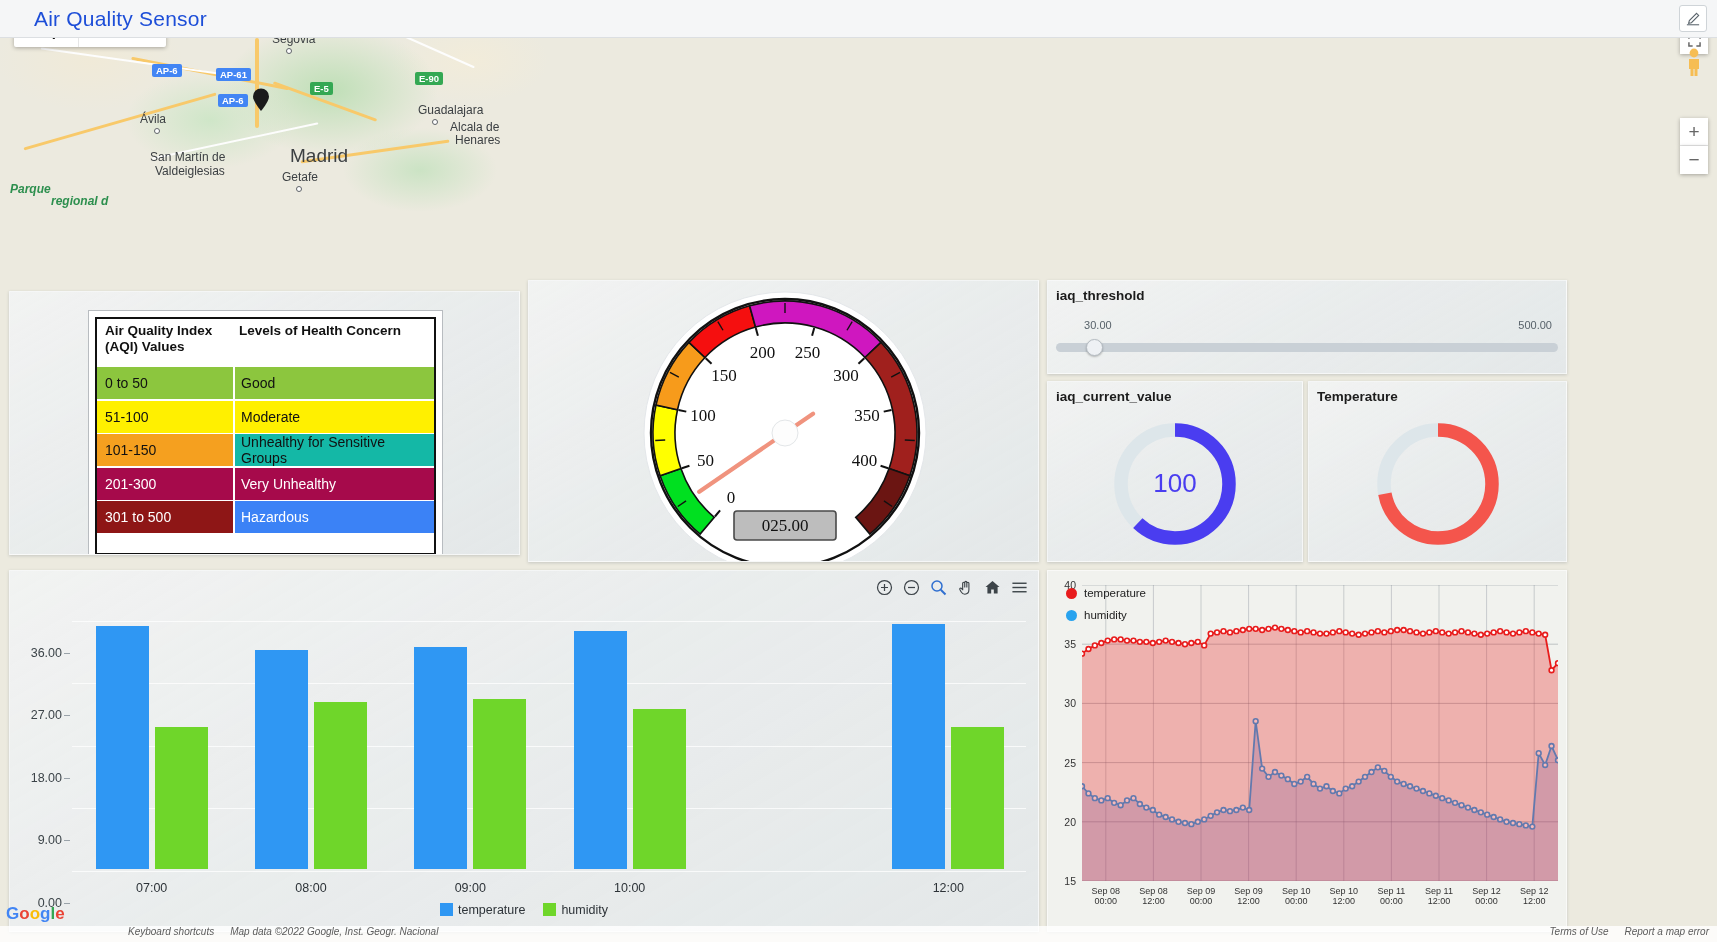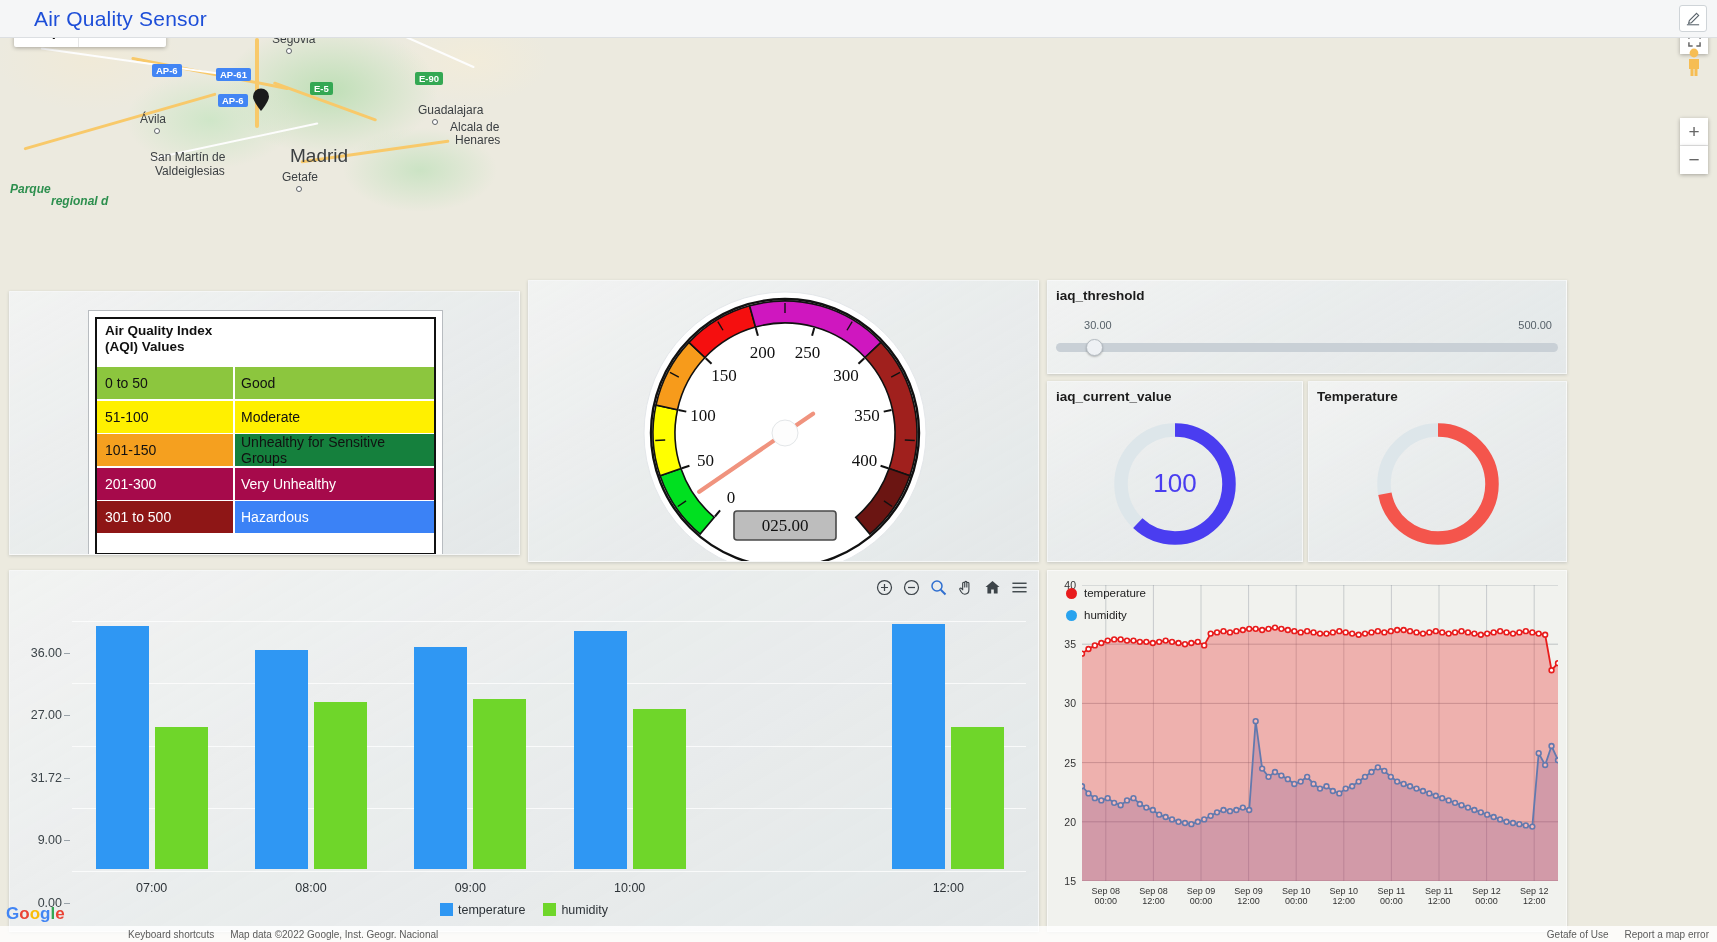--- a/index.html
+++ b/index.html
@@ -128,21 +128,21 @@
     box-shadow: 0 1px 4px rgba(0,0,0,.3); display: flex; align-items: center; justify-content: center;
     font-size: 19px; color: #666; cursor: pointer; z-index: 6;
   }
   #mc-full { top: 26px; font-size: 13px; }
   #mc-peg  { top: 48px; box-shadow: none; background: transparent; }
   #mc-plus { top: 118px; border-bottom: 1px solid #e6e6e6; }
   #mc-minus{ top: 146px; }
   #map-footer {
     position: absolute; left: 0; right: 0; bottom: 0; height: 16px; z-index: 6;
     background: rgba(255,255,255,.82); font-size: 10px; color: #5b5b5b;
-    display: flex; align-items: center;
+    display: flex;  font-style: italic;
   }
   #map-footer span { padding: 0 8px; }
   #gmark { position: absolute; left: 6px; bottom: 18px; font-size: 17px; font-weight: 700; z-index: 6; }
   #gmark i { font-style: normal; }
   #marker {
     position: absolute; left: 252px; top: 88px; width: 18px; height: 24px; z-index: 5;
   }
 
   
   #aqi-card { left: 9px; top: 291px; width: 511px; height: 264px; }
@@ -329,21 +329,21 @@
       </svg>
     </div>
 
     <div id="gmark">
       <i style="color:#4285f4">G</i><i style="color:#ea4335">o</i><i style="color:#fbbc05">o</i><i style="color:#4285f4">g</i><i style="color:#34a853">l</i><i style="color:#ea4335">e</i>
     </div>
 
     <div id="map-footer">
       <span style="margin-left:120px">Keyboard shortcuts</span>
       <span>Map data ©2022 Google, Inst. Geogr. Nacional</span>
-      <span style="margin-left:auto">Getafe of Use</span>
+      <span style="margin-left:auto">Terms of Use</span>
       <span>Report a map error</span>
     </div>
   <div class="mcity" style="left: 152px; top: 8px; font-size: 12px;">Arévalo</div>
       <div class="mdot" style="left: 166px; top: 24px;"></div>
       <div class="mcity" style="left: 272px; top: 32px; font-size: 12px;">Segovia</div>
       <div class="mdot" style="left: 286px; top: 48px;"></div>
       <div class="mcity" style="left: 480px; top: 7px; font-size: 12px;">Sigüenza</div>
       <div class="mdot" style="left: 494px; top: 23px;"></div>
       <div class="mcity" style="left: 140px; top: 112px; font-size: 12px;">Ávila</div>
       <div class="mdot" style="left: 154px; top: 128px;"></div>
@@ -367,33 +367,34 @@
 </div>
 
 <div class="card" id="aqi-card">
   <div id="aqi-table">
     <div class="inner">
       <div class="aqi-head">
         <div class="c1">
           <div>Air Quality Index</div>
           <div>(AQI) Values</div>
         </div>
+        <div class="c2">Levels of Health Concern</div>
       </div>
       <div id="aqi-rows">
           <div class="aqi-row">
             <div class="c1" style="background: rgb(140, 198, 62); color: rgb(17, 17, 17);">0 to 50</div>
             <div class="c2" style="background: rgb(140, 198, 62); color: rgb(17, 17, 17);">Good</div>
           </div>
           <div class="aqi-row">
             <div class="c1" style="background: rgb(255, 240, 0); color: rgb(17, 17, 17);">51-100</div>
             <div class="c2" style="background: rgb(255, 240, 0); color: rgb(17, 17, 17);">Moderate</div>
           </div>
           <div class="aqi-row">
             <div class="c1" style="background: rgb(245, 160, 31); color: rgb(17, 17, 17);">101-150</div>
-            <div class="c2" style="background: #15803d; color: rgb(17, 17, 17);">Unhealthy for Sensitive Groups</div>
+            <div class="c2" style="background: #14b8a6; color: rgb(17, 17, 17);">Unhealthy for Sensitive Groups</div>
           </div>
           <div class="aqi-row">
             <div class="c1" style="background: rgb(166, 10, 75); color: rgb(255, 255, 255);">201-300</div>
             <div class="c2" style="background: rgb(166, 10, 75); color: rgb(255, 255, 255);">Very Unhealthy</div>
           </div>
           <div class="aqi-row">
             <div class="c1" style="background: rgb(142, 22, 22); color: rgb(255, 255, 255);">301 to 500</div>
             <div class="c2" style="background: #3b82f6; color: rgb(255, 255, 255);">Hazardous</div>
           </div>
         </div>
@@ -515,21 +516,21 @@
           </g>
         </svg>
       </span>
   </div>
   <div id="bar-plot">
       <div class="grid-line" style="top: 264px;"></div>
       <div class="ytick" style="top: 264px;">0.00</div>
       <div class="grid-line" style="top: 201.474px;"></div>
       <div class="ytick" style="top: 201.474px;">9.00</div>
       <div class="grid-line" style="top: 138.947px;"></div>
-      <div class="ytick" style="top: 138.947px;">31.72</div>
+      <div class="ytick" style="top: 138.947px;">18.00</div>
       <div class="grid-line" style="top: 76.4211px;"></div>
       <div class="ytick" style="top: 76.4211px;">27.00</div>
       <div class="grid-line" style="top: 13.8947px;"></div>
       <div class="ytick" style="top: 13.8947px;">36.00</div>
       <div class="bgrp" style="left: 0px; width: 159.333px;">
         <div class="bar temp" style="background: rgb(47, 151, 243); left: 23.6667px; width: 53px; height: 243.158px;"></div>
         <div class="bar hum" style="background: rgb(111, 214, 42); left: 82.6667px; width: 53px; height: 142.421px;"></div>
         <div class="xtick" style="left: 79.6667px;">07:00</div>
       </div>
       <div class="bgrp" style="left: 159.333px; width: 159.333px;">

